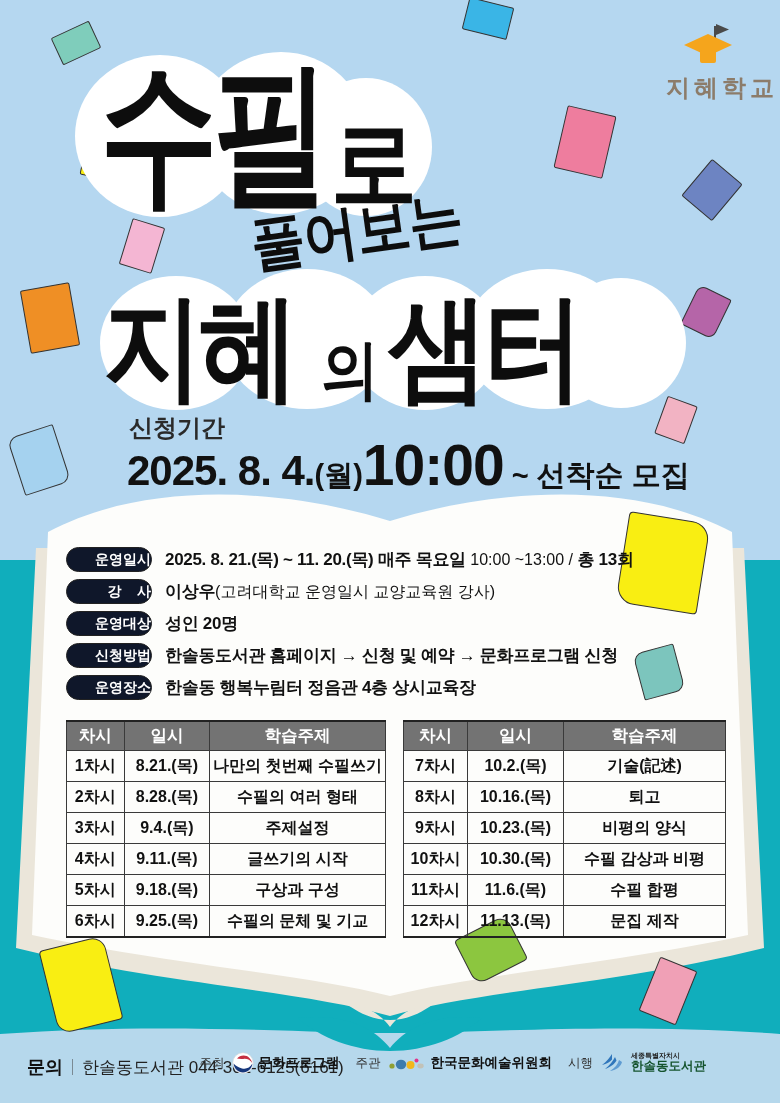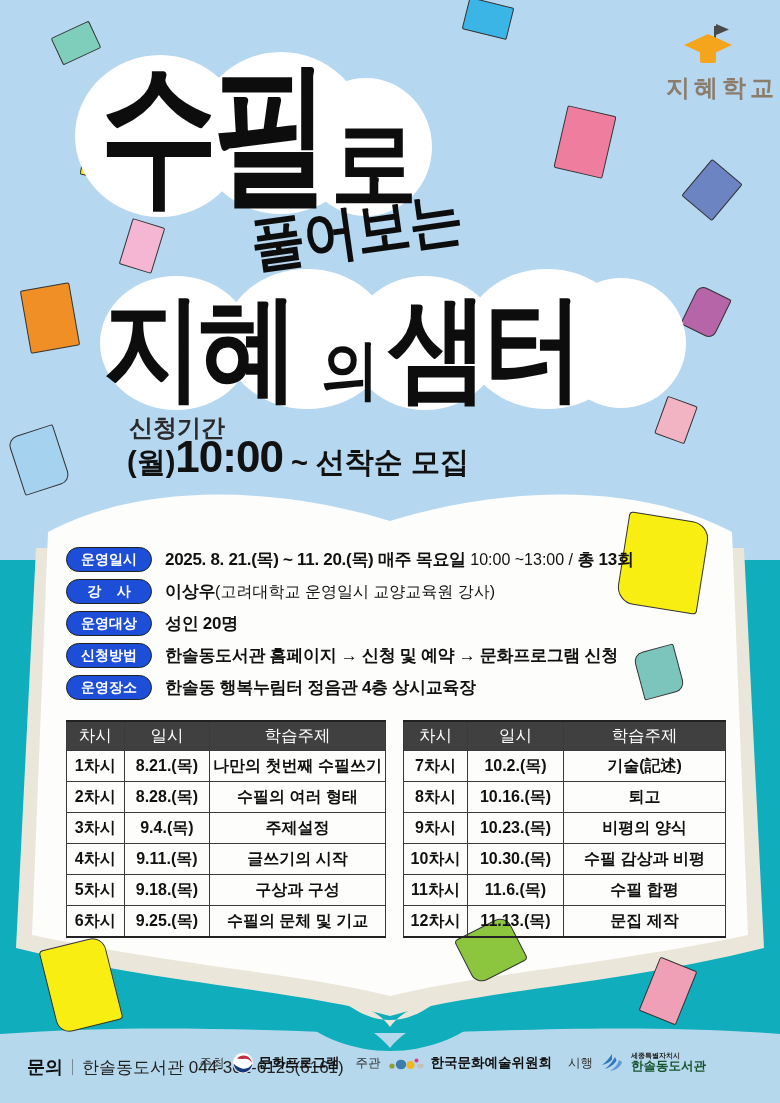--- a/index.html
+++ b/index.html
@@ -31,37 +31,37 @@
   .t-middle { left:247px; top:216px; font-size:54px; letter-spacing:-1px; transform:rotate(-8deg) scaleY(1.1); }
   .t-3a { left:103px; top:288px; font-size:100px; letter-spacing:-4px; transform:scaleY(1.16); }
   .t-3b { left:321px; top:337px; font-size:58px; transform:scaleY(1.12); }
   .t-3c { left:388px; top:288px; font-size:100px; letter-spacing:-4px; transform:scaleY(1.16); }
 
   
   .apply-label { position:absolute; left:129px; top:412px; font-size:24px; font-weight:700; color:#2a2a2a; }
   .apply-line { position:absolute; left:127px; top:432px; display:flex; align-items:baseline; color:#111; white-space:nowrap; }
   .apply-date { font-size:42px; font-weight:900; letter-spacing:-1px; }
   .apply-day { font-size:29px; font-weight:700; }
-  .apply-time { font-size:44px; font-weight:900; letter-spacing:-1px; }
+  .apply-time { font-size:57px; font-weight:900; letter-spacing:-1px; }
   .apply-suffix { font-size:29px; font-weight:600; margin-left:8px; }
 
   
   .info { position:absolute; left:66px; top:543px; width:660px; }
   .info-row { display:flex; align-items:center; height:32px; }
-  .pill { flex:0 0 86px; height:25px; line-height:23px; text-align:center; background:#1d4ed8;
+  .pill { flex:0 0 86px; height:25px; line-height:23px; text-align:right; background:#0f172a;
           border:1.5px solid #222; border-radius:14px; color:#fff; font-size:14px; font-weight:800;
           white-space:pre; letter-spacing:0px; }
   .info-val { margin-left:13px; font-size:17px; color:#111; white-space:nowrap; }
   .info-val b { font-weight:800; letter-spacing:-0.3px; }
   .info-val .reg { font-weight:400; font-size:16px; }
 
   
   .tables { position:absolute; left:66px; top:720px; width:660px; display:flex; gap:17px; align-items:flex-start; }
   table.sched { border-collapse:collapse; background:transparent; }
-  table.sched th { background:#404040; color:#fff; font-size:16.5px; font-weight:400; padding:3px 2px; }
+  table.sched th { background:#737373; color:#fff; font-size:16.5px; font-weight:700; padding:3px 2px; }
   table.sched td { font-size:16px; color:#111; font-weight:600; text-align:center; padding:4.5px 3px; white-space:nowrap; }
   table.sched th, table.sched td { border:1px solid #3a3a3a; }
   table.sched { border-top:2.5px solid #222; border-bottom:2px solid #222; }
   .sched-left  { width:320px; }
   .sched-right { width:323px; }
   .sched col.c1 { width:64px; } .sched col.c2 { width:96px; }
 
   
   .footer { position:absolute; left:0; top:1040px; width:720px; height:63px; }
   .contact { position:absolute; left:27px; top:15px; display:flex; align-items:center; white-space:nowrap; }
@@ -133,20 +133,21 @@
 
   <div class="t t-main">수필</div>
   <div class="t t-particle">로</div>
   <div class="t t-middle">풀어보는</div>
   <div class="t t-3a">지혜</div>
   <div class="t t-3b">의</div>
   <div class="t t-3c">샘터</div>
 
   <div class="apply-label">신청기간</div>
   <div class="apply-line">
+    <span class="apply-date">2025. 8. 4.</span>
     <span class="apply-day">(월)</span>
     <span class="apply-time">10:00</span>
     <span class="apply-suffix">~ 선착순 모집</span>
   </div>
 
   <div class="info">
     <div class="info-row">
       <span class="pill">운영일시</span>
       <span class="info-val"><b>2025. 8. 21.(목) ~ 11. 20.(목) 매주 목요일</b><span class="reg"> 10:00 ~13:00 / </span><b>총 13회</b></span>
     </div>

